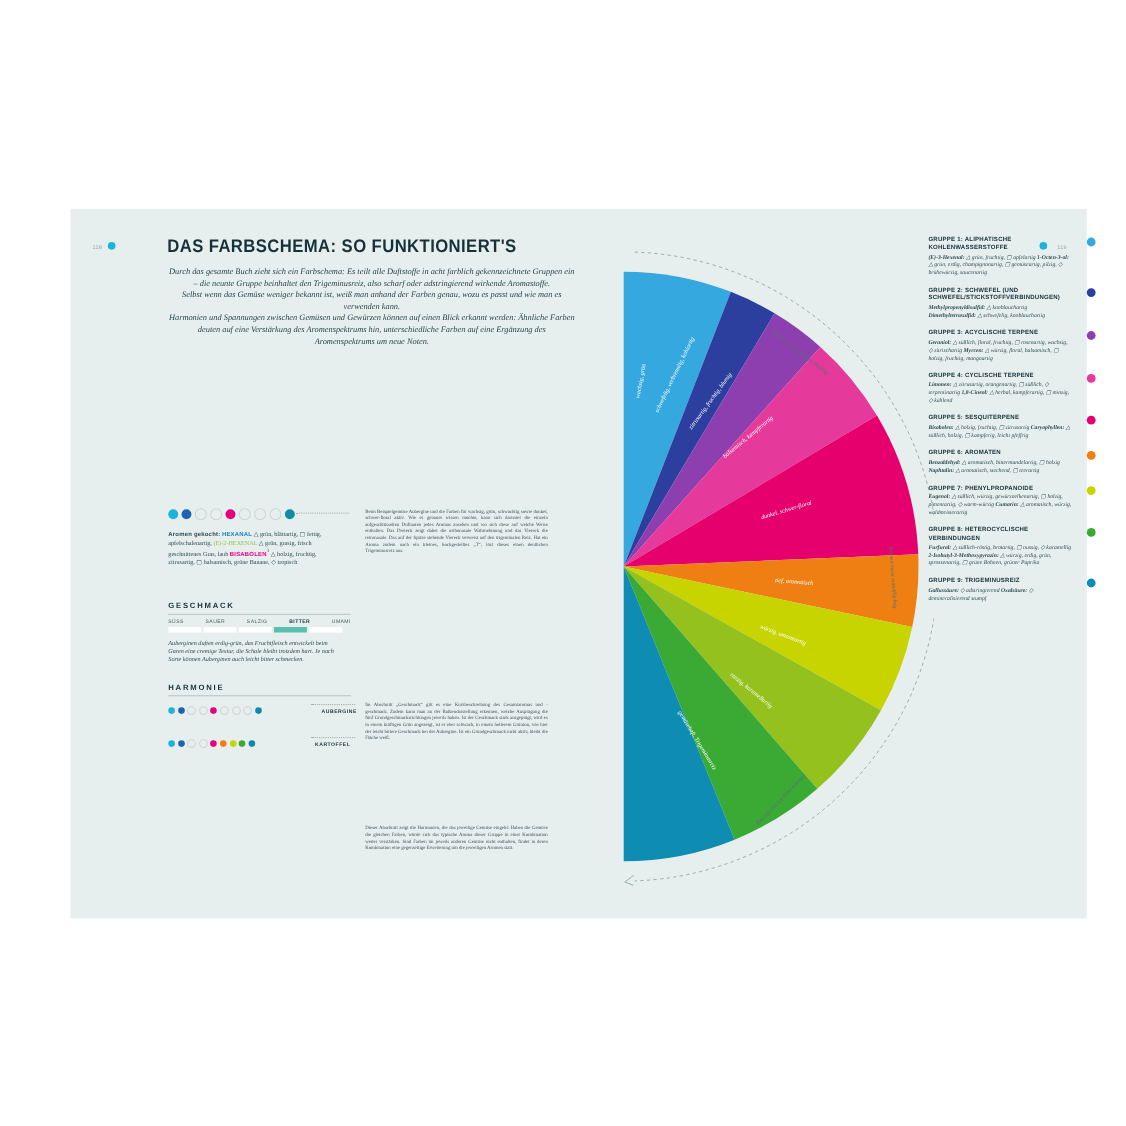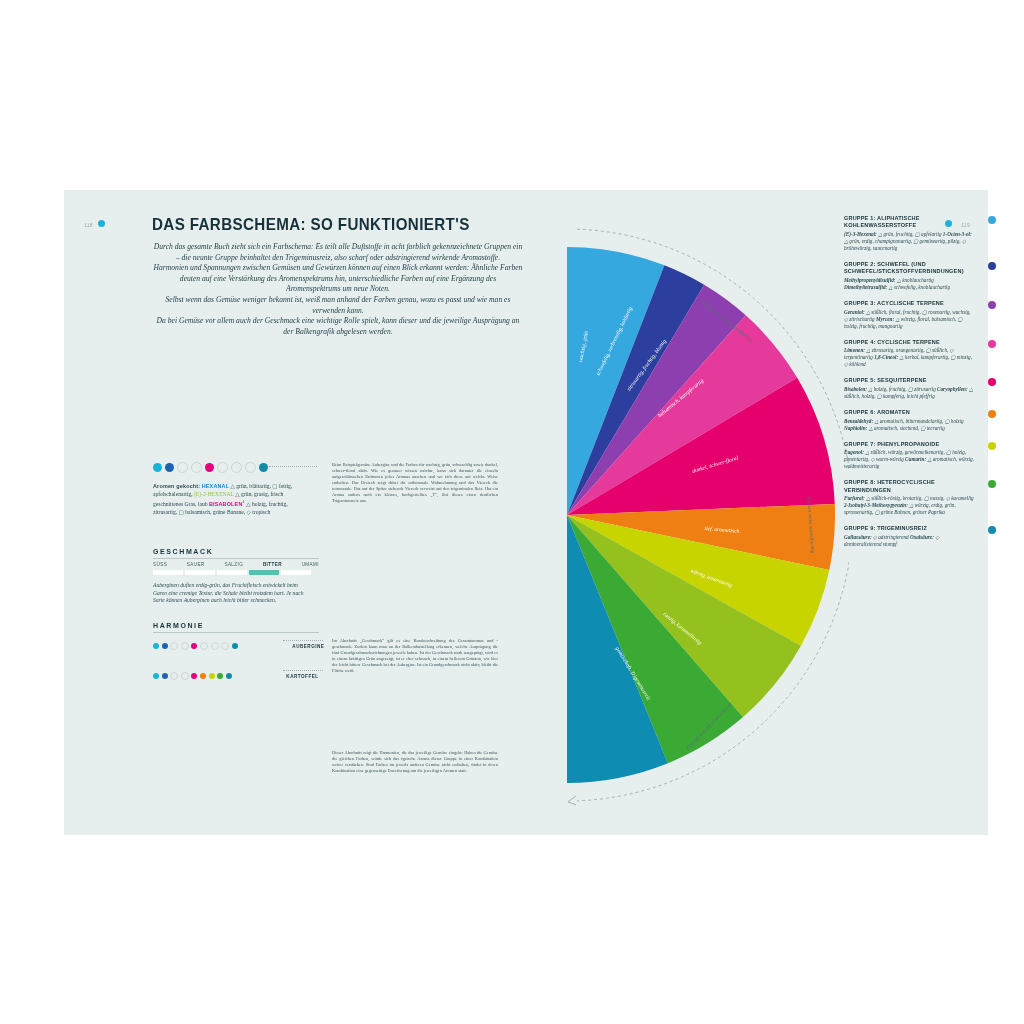--- a/index.html
+++ b/index.html
@@ -116,23 +116,22 @@
 
   <div class="page-num pn-left">118</div>
   <div class="dot-left"></div>
   <div class="page-num pn-right">119</div>
   <div class="dot-right"></div>
 
   <div class="headline">DAS FARBSCHEMA: SO FUNKTIONIERT'S</div>
 
   <div class="intro" id="intro">
       <p>Durch das gesamte Buch zieht sich ein Farbschema: Es teilt alle Duftstoffe in acht farblich gekennzeichnete Gruppen ein – die neunte Gruppe beinhaltet den Trigeminusreiz, also scharf oder adstringierend wirkende Aromastoffe.</p>
+      <p>Selbst wenn das Gemüse weniger bekannt ist, weiß man anhand der Farben genau, wozu es passt und wie man es verwenden kann.</p>
       <p>Harmonien und Spannungen zwischen Gemüsen und Gewürzen können auf einen Blick erkannt werden: Ähnliche Farben deuten auf eine Verstärkung des Aromenspektrums hin, unterschiedliche Farben auf eine Ergänzung des Aromenspektrums um neue Noten.</p>
-      <p>Selbst wenn das Gemüse weniger bekannt ist, weiß man anhand der Farben genau, wozu es passt und wie man es verwenden kann.</p>
-      <p>Da bei Gemüse vor allem auch der Geschmack eine wichtige Rolle spielt, kann dieser und die jeweilige Ausprägung an der Balkengrafik abgelesen werden.</p>
     </div>
 
   <div class="swatches" id="swatches">
       <span class="sw" style="background: rgb(27, 180, 216);"></span>
       <span class="sw" style="background: rgb(30, 99, 176);"></span>
       <span class="sw hollow"></span>
       <span class="sw hollow"></span>
       <span class="sw" style="background: rgb(230, 0, 126);"></span>
       <span class="sw hollow"></span>
       <span class="sw hollow"></span>

